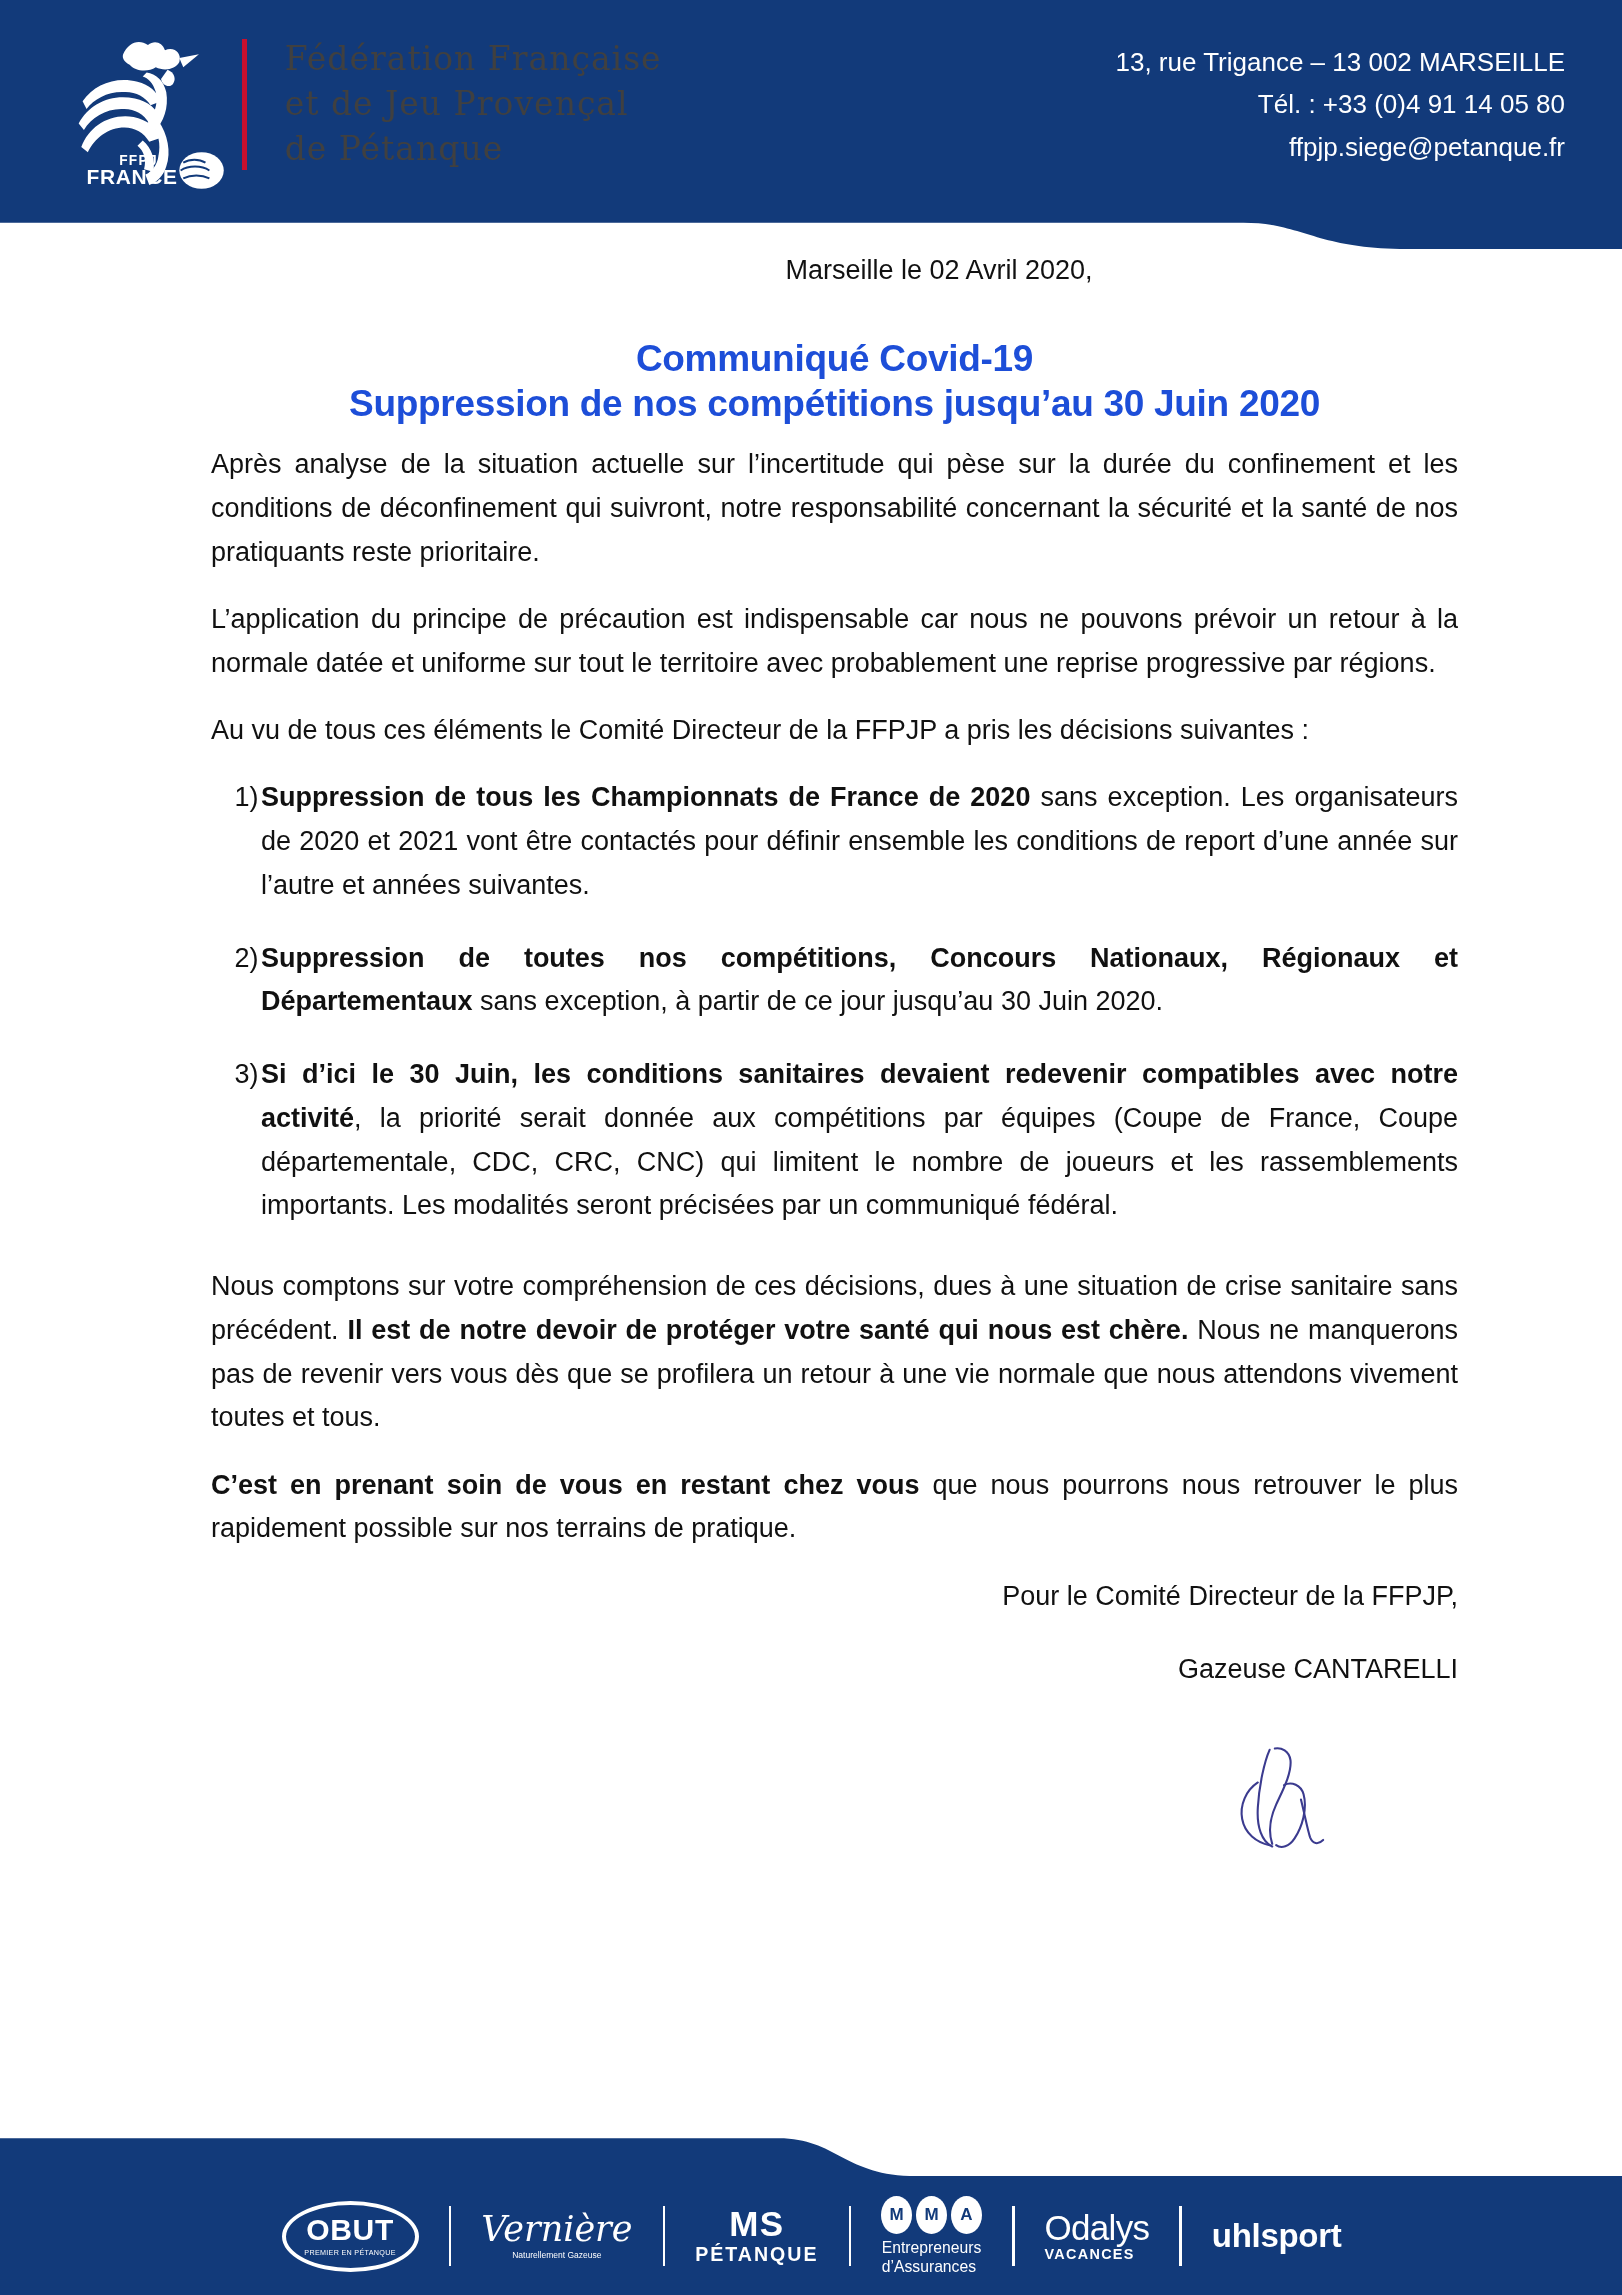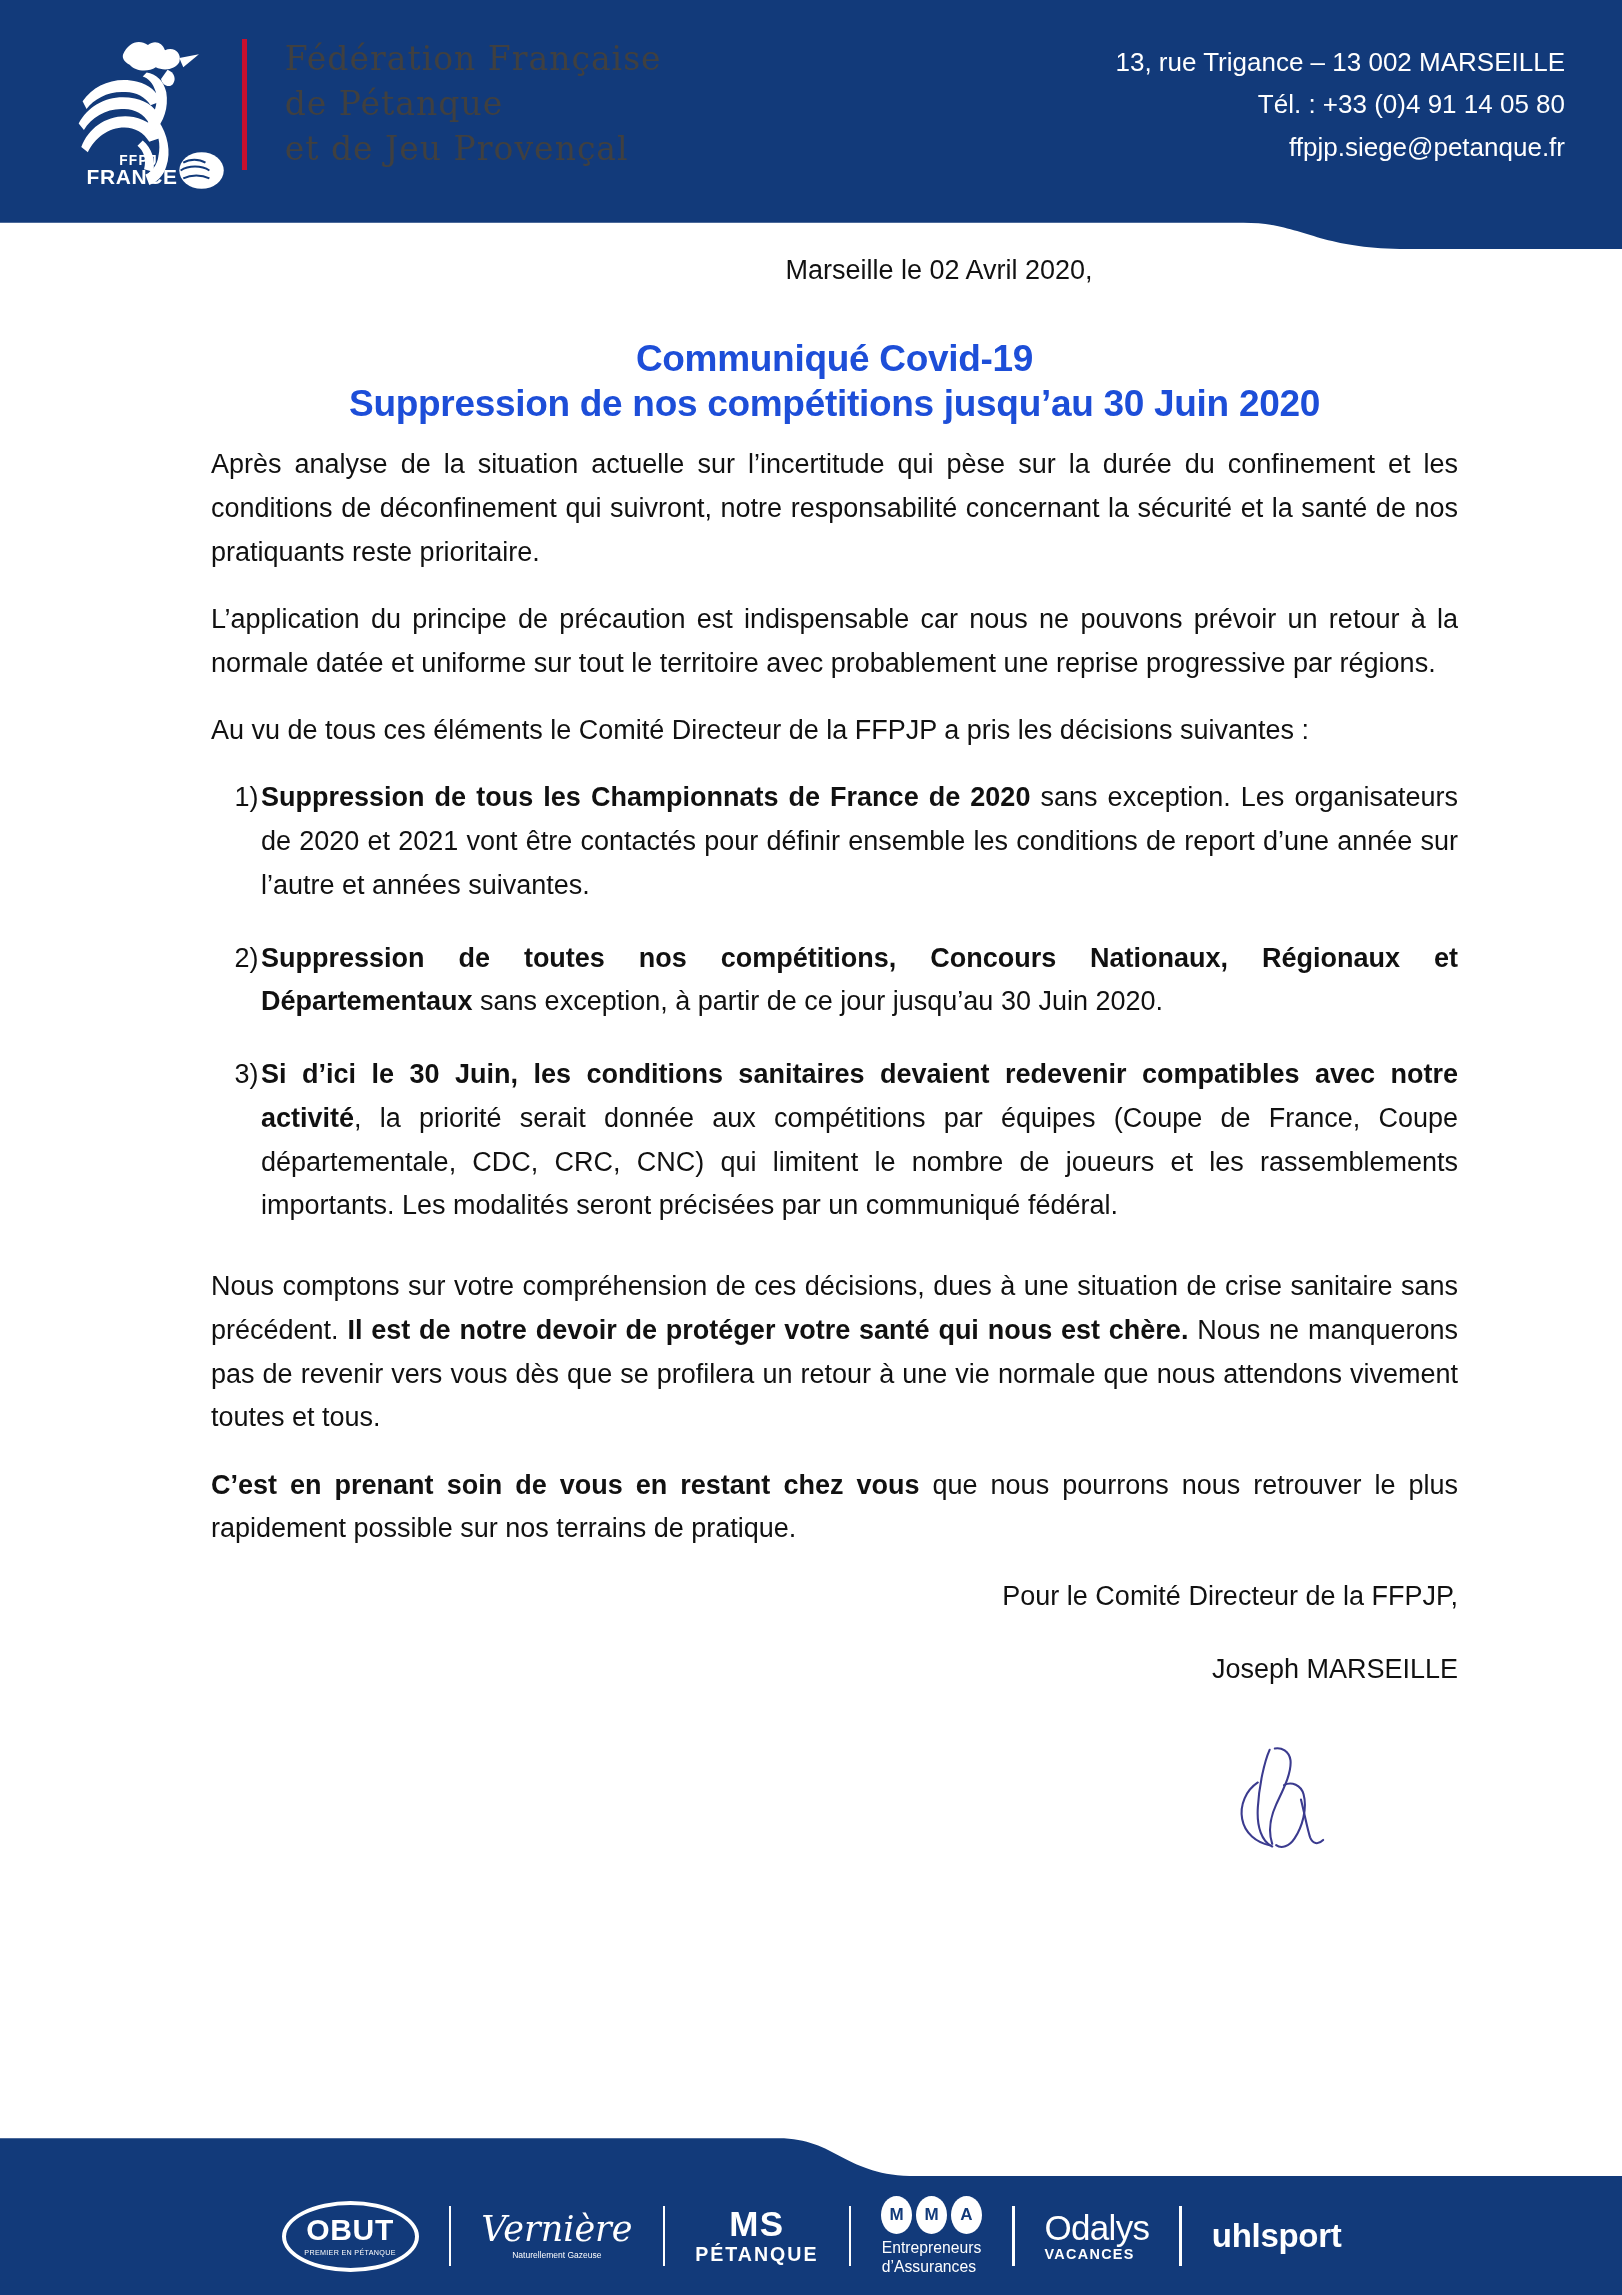--- a/index.html
+++ b/index.html
@@ -164,22 +164,22 @@
         </g>
         <text x="112" y="228" fill="#ffffff" font-size="21" font-weight="bold" font-family="Liberation Sans, sans-serif" letter-spacing="2">FFPJP</text>
         <text x="62" y="256" fill="#ffffff" font-size="32" font-weight="bold" font-family="Liberation Sans, sans-serif" letter-spacing="1">FRANCE</text>
       </svg>
     </div>
 
     <div id="red-divider"></div>
 
     <div id="fed-title">
       <div>Fédération Française</div>
+      <div>et de Jeu  Provençal</div>
       <div>de Pétanque</div>
-      <div>et de Jeu  Provençal</div>
     </div>
 
     <div id="contact-block">
       <div>13, rue Trigance – 13 002 MARSEILLE</div>
       <div>Tél. : +33 (0)4 91 14 05 80</div>
       <div>ffpjp.siege@petanque.fr</div>
     </div>
   </div>
 </div>
 
@@ -211,21 +211,21 @@
     </div>
   </div>
 
   <div id="closing">
     <p class="para"><span>Nous comptons sur votre compréhension de ces décisions, dues à une situation de crise sanitaire sans précédent. </span><b>Il est de notre devoir de protéger votre santé qui nous est chère.</b><span> Nous ne manquerons pas de revenir vers vous dès que se profilera un retour à une vie normale que nous attendons vivement toutes et tous.</span></p>
     <p class="para"><b>C’est en prenant soin de vous en restant chez vous</b><span> que nous pourrons nous retrouver le plus rapidement possible sur nos terrains de pratique.</span></p>
   </div>
 
   <div id="signoff">
     <div>Pour le Comité Directeur de la FFPJP,</div>
-    <div>Joseph MARSEILLE</div>
+    <div>Gazeuse CANTARELLI</div>
   </div>
 
   <div id="signature-wrap">
     <svg width="209" height="151" viewBox="0 0 320 230">
       <g fill="none" stroke="#3B3B8F" stroke-width="3.2" stroke-linecap="round">
         <path d="M128 42 C120 60 112 96 110 130 C108 160 116 182 132 190"></path>
         <path d="M110 92 C92 104 82 126 86 148 C90 170 108 184 128 188"></path>
         <path d="M136 40 C146 38 158 44 160 58 C162 78 148 104 138 126
                  C128 148 126 168 132 186"></path>
         <path d="M150 96 C162 90 176 96 180 110 C186 132 178 160 166 178

